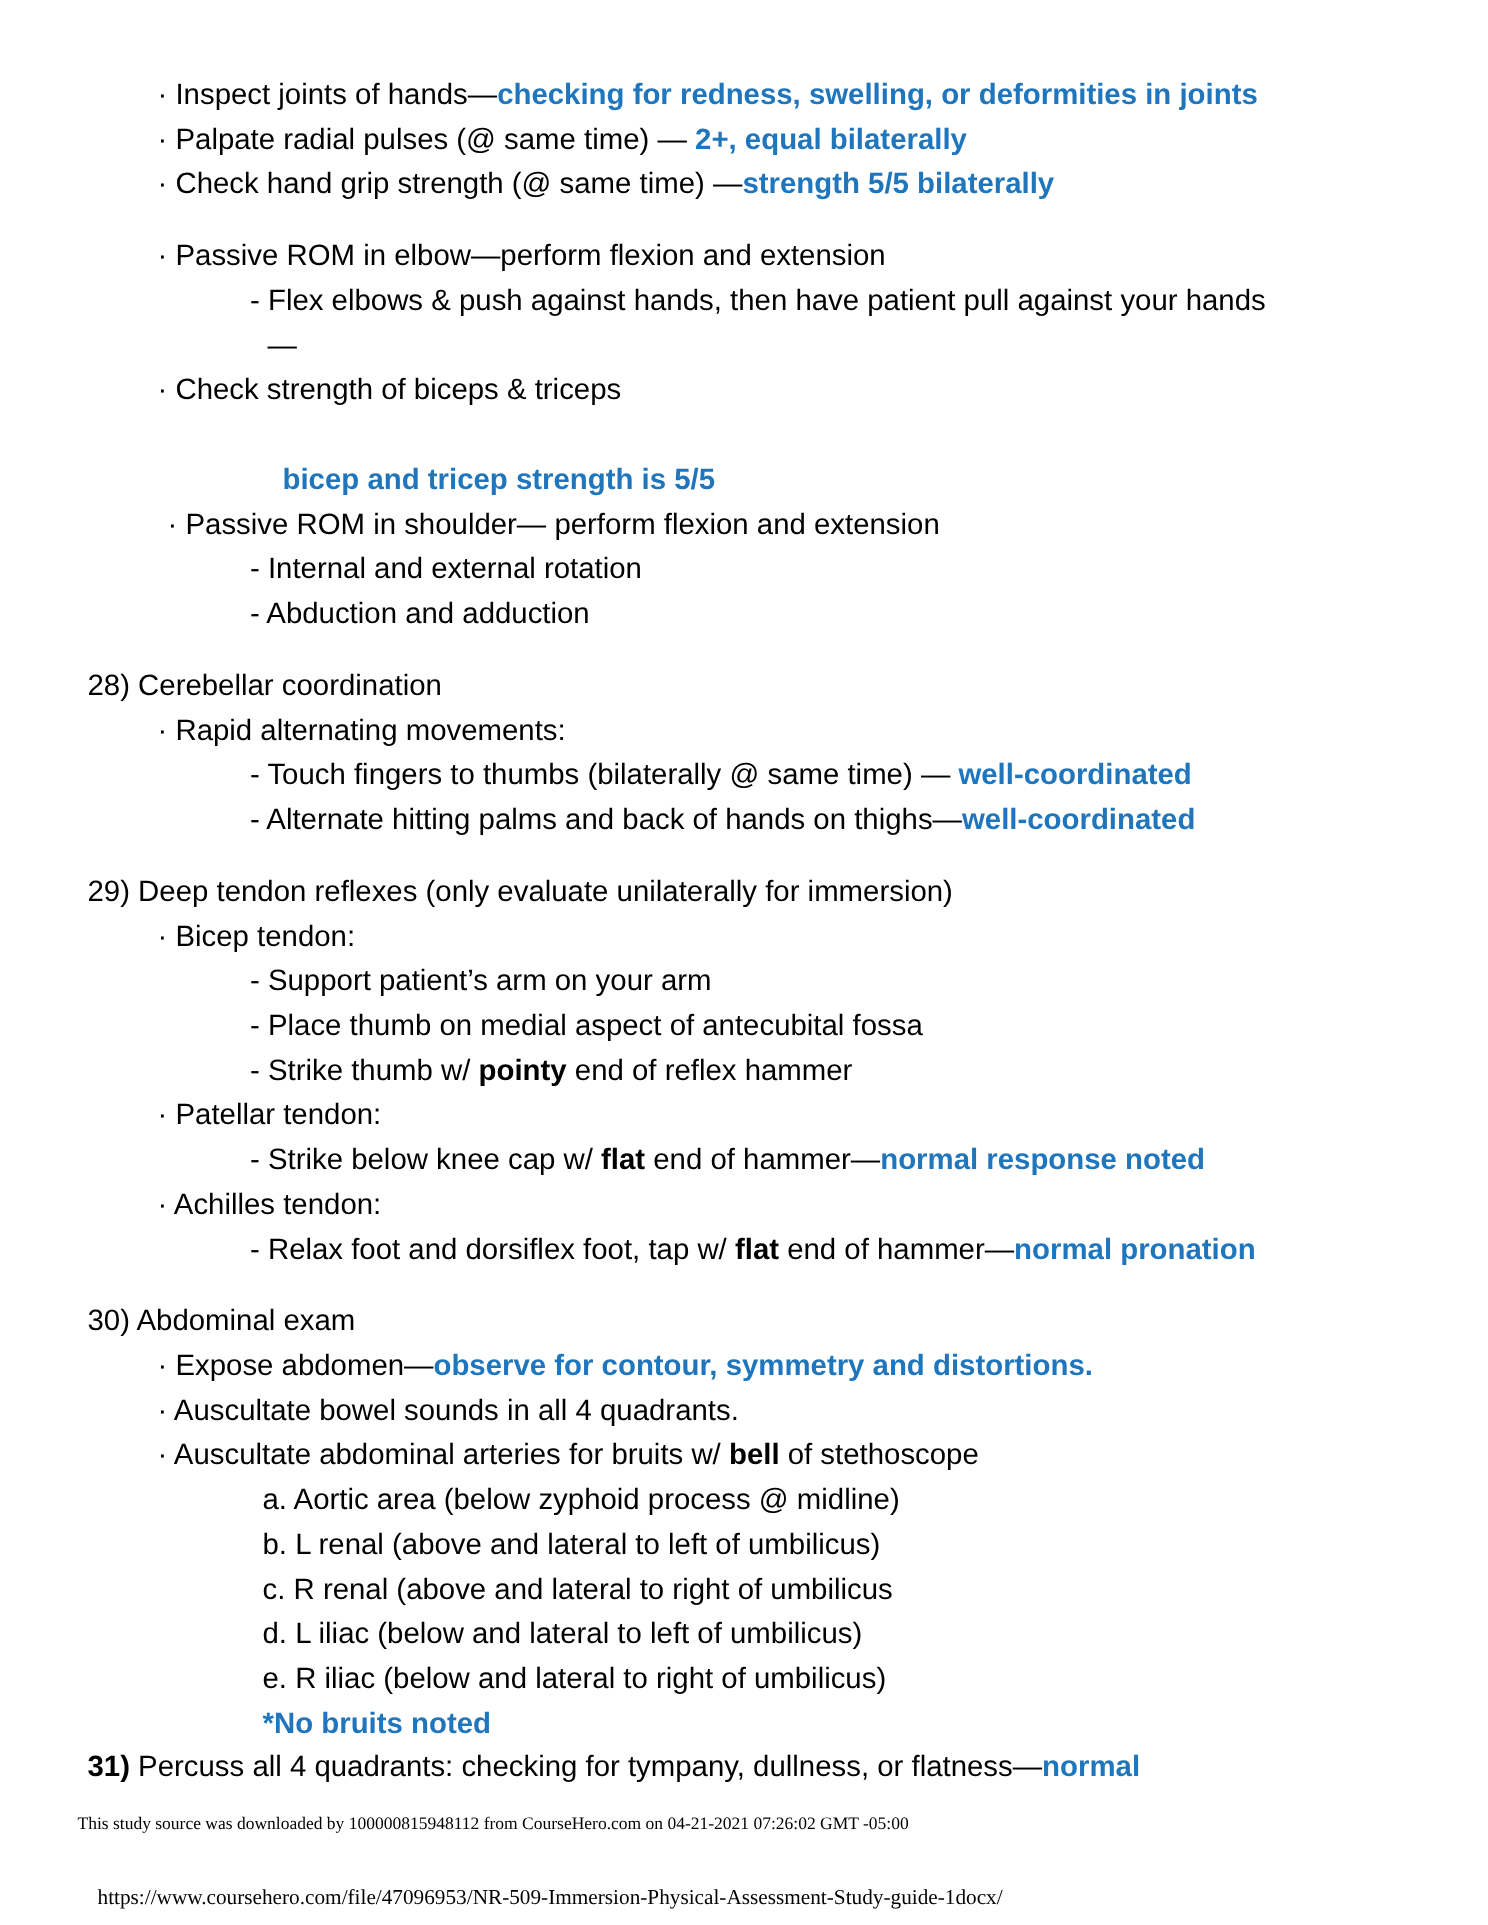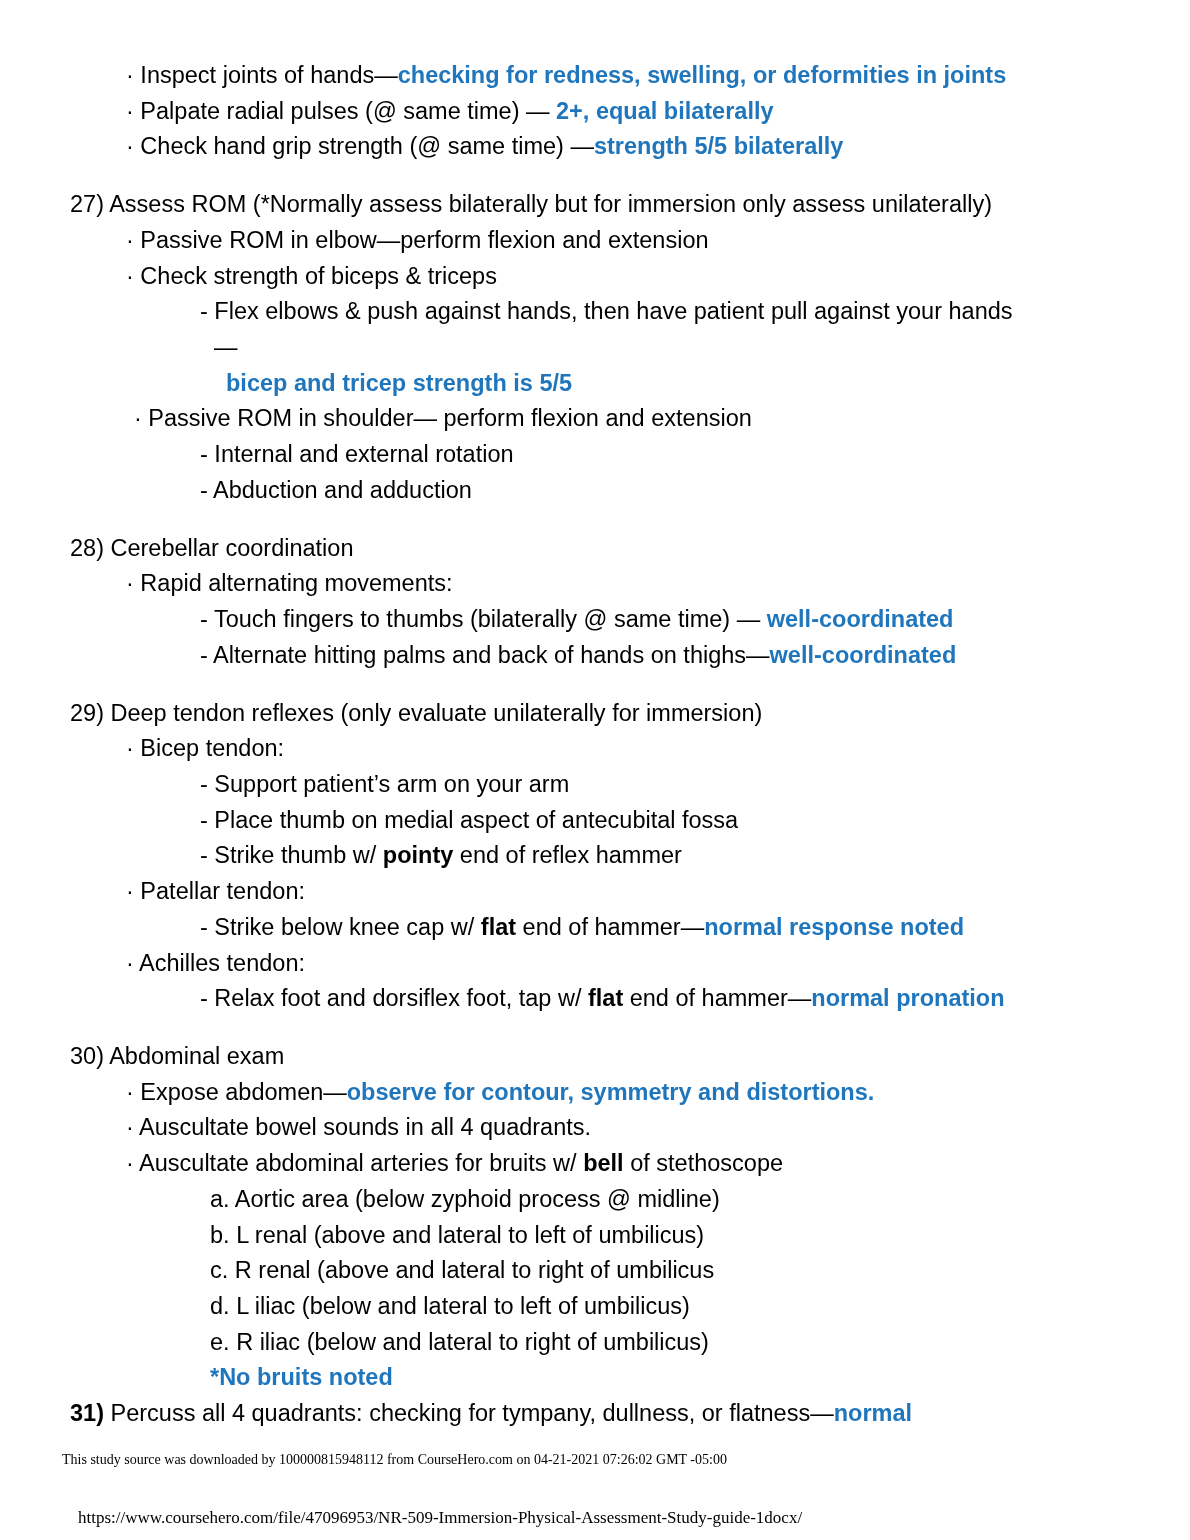--- a/index.html
+++ b/index.html
@@ -31,21 +31,21 @@
     color: #1f76bc;
     font-weight: bold;
   }
   .bold { font-weight: bold; text-align: center; }
 
   
   .lvl-num  { padding-left: 0px; }
   .lvl-bul  { padding-left: 72px; text-indent: -16px; }
   .lvl-bul2 { padding-left: 80px; text-indent: -16px; }
   .lvl-dash { padding-left: 144px; text-indent: -14px; }
-  .lvl-sub  { padding-left: 156px; }
+  .lvl-sub  { padding-left: 156px; margin-top: 36px; }
   .lvl-note { padding-left: 144px; }
   .lvl-note2{ padding-left: 140px; }
 
   .bul::before { content: "·  "; }
 
   .footer-src {
     position: absolute;
     left: 62px;
     top: 1452px;
     font-family: "Liberation Serif", serif;
@@ -69,24 +69,23 @@
 
 <div class="page">
   <div class="doc">
 
     <p class="blk lvl-bul bul"><span>Inspect joints of hands—</span><span class="hl">checking for redness, swelling, or  deformities in joints</span></p>
     <p class="blk lvl-bul bul"><span>Palpate radial pulses (@ same time) — </span><span class="hl">2+, equal bilaterally</span></p>
     <p class="blk lvl-bul bul"><span>Check hand grip strength  (@ same time) —</span><span class="hl">strength 5/5 bilaterally</span></p>
 
     <div class="spacer"></div>
 
-    <p class="blk lvl-num">27) Assess ROM (*Normally assess bilaterally but for immersion only assess unilaterally)</p>
     <p class="blk lvl-bul bul">Passive ROM in elbow—perform flexion and extension</p>
+    <p class="blk lvl-dash">- Flex elbows &amp; push against hands, then have patient pull against your hands—</p>
     <p class="blk lvl-bul bul">Check strength of biceps &amp; triceps</p>
-    <p class="blk lvl-dash">- Flex elbows &amp; push against hands, then have patient pull against your hands—</p>
     <p class="blk lvl-sub hl">bicep and tricep strength is 5/5</p>
     <p class="blk lvl-bul2 bul">Passive ROM in shoulder— perform flexion and extension</p>
     <p class="blk lvl-dash">- Internal and external rotation</p>
     <p class="blk lvl-dash">- Abduction and adduction</p>
 
     <div class="spacer"></div>
 
     <p class="blk lvl-num">28) Cerebellar coordination</p>
     <p class="blk lvl-bul bul">Rapid alternating movements:</p>
     <p class="blk lvl-dash"><span>- Touch fingers to thumbs (bilaterally @ same time) — </span><span class="hl">well-coordinated</span></p>

